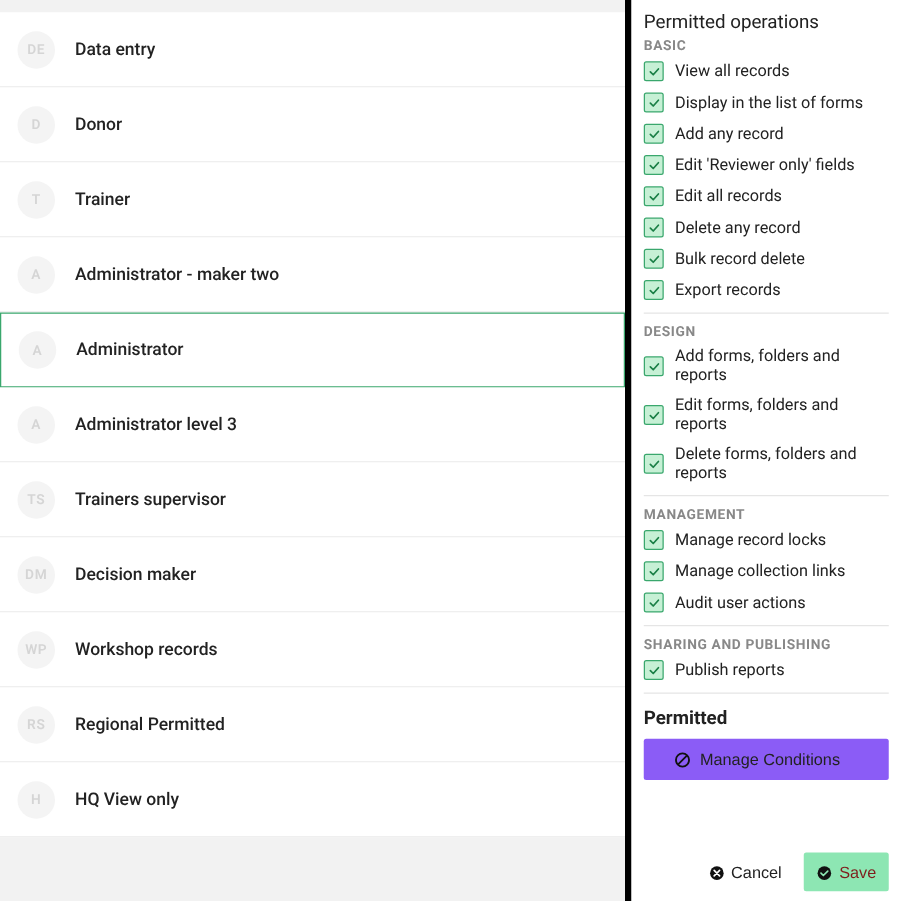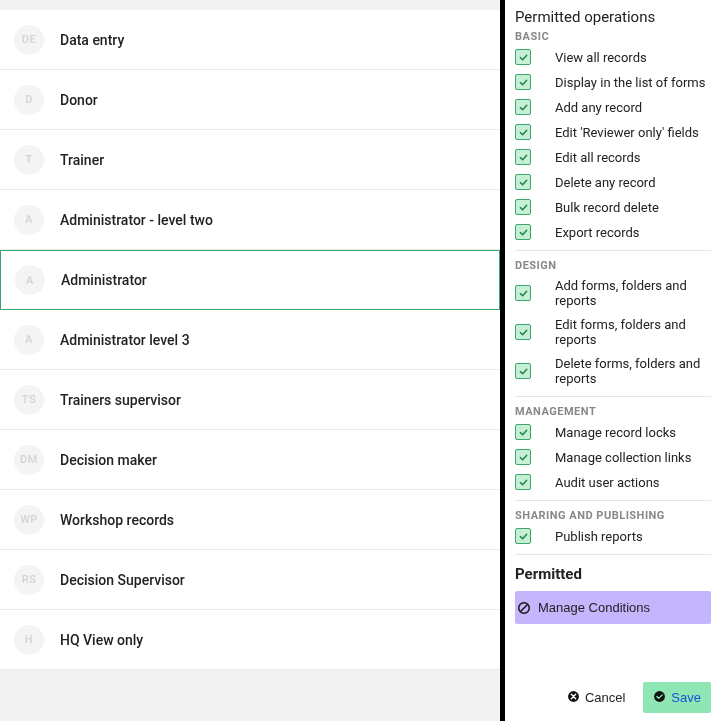--- a/index.html
+++ b/index.html
@@ -91,21 +91,20 @@
   .section-divider {
     border: none;
     border-top: 1px solid #e5e5e5;
     margin: 10px 0 8px 0;
   }
   .check-row {
     display: flex;
     align-items: center;
     margin-bottom: 9px;
     cursor: pointer;
-    gap: 15px;
   }
   .checkbox {
     width: 16px;
     height: 16px;
     border: 1.5px solid #3aa76d;
     border-radius: 2px;
     display: flex;
     align-items: center;
     justify-content: center;
     margin-right: 9px;
@@ -126,23 +125,23 @@
     color: #222;
   }
   .conditions-title {
     font-size: 15px;
     font-weight: 700;
     margin-top: 10px;
     margin-bottom: 8px;
   }
   .manage-conditions-btn {
     width: 100%;
-    background: #c4b5fd;
+    background: #8b5cf6;
     border: none;
-    padding: 9px 2px;
+    padding: 9px 24px;
     text-align: right;
     font-size: 13px;
     color: #222;
     display: flex;
     align-items: center;
     border-radius: 2px;
     cursor: pointer;
   }
   .manage-conditions-btn svg {
     width: 14px;
@@ -152,39 +151,39 @@
   .footer-actions {
     position: absolute;
     bottom: 8px;
     right: 10px;
     display: flex;
     gap: 8px;
     align-items: center;
   }
   .btn {
     display: inline-flex;
-    align-items: flex-start;
+    align-items: flex-end;
     border: none;
     background: transparent;
     font-size: 13px;
     padding: 8px 10px;
     cursor: pointer;
     border-radius: 2px;
   }
   .btn svg {
     width: 13px;
     height: 13px;
     margin-right: 5px;
   }
   .btn-cancel {
     color: #222;
   }
   .btn-save {
     background: #8de6b3;
-    color: #1d4ed8;
+    color: #7f1d1d;
     font-weight: 500;
   }
 </style>
 </head>
 <body>
 
 <div class="main-area">
   <div class="role-list" id="role-list">
       <div class="role-item">
         <div class="role-avatar">DE</div>
@@ -193,21 +192,21 @@
       <div class="role-item">
         <div class="role-avatar">D</div>
         <div class="role-label">Donor</div>
       </div>
       <div class="role-item">
         <div class="role-avatar">T</div>
         <div class="role-label">Trainer</div>
       </div>
       <div class="role-item">
         <div class="role-avatar">A</div>
-        <div class="role-label">Administrator - level two</div>
+        <div class="role-label">Administrator - maker two</div>
       </div>
       <div class="role-item selected">
         <div class="role-avatar">A</div>
         <div class="role-label">Administrator</div>
       </div>
       <div class="role-item">
         <div class="role-avatar">A</div>
         <div class="role-label">Administrator level 3</div>
       </div>
       <div class="role-item">
@@ -217,21 +216,21 @@
       <div class="role-item">
         <div class="role-avatar">DM</div>
         <div class="role-label">Decision maker</div>
       </div>
       <div class="role-item">
         <div class="role-avatar">WP</div>
         <div class="role-label">Workshop records</div>
       </div>
       <div class="role-item">
         <div class="role-avatar">RS</div>
-        <div class="role-label">Decision Supervisor</div>
+        <div class="role-label">Regional Permitted</div>
       </div>
       <div class="role-item">
         <div class="role-avatar">H</div>
         <div class="role-label">HQ View only</div>
       </div>
     </div>
 </div>
 
 <div class="side-panel">
   <div class="panel-title">Permitted operations</div>

